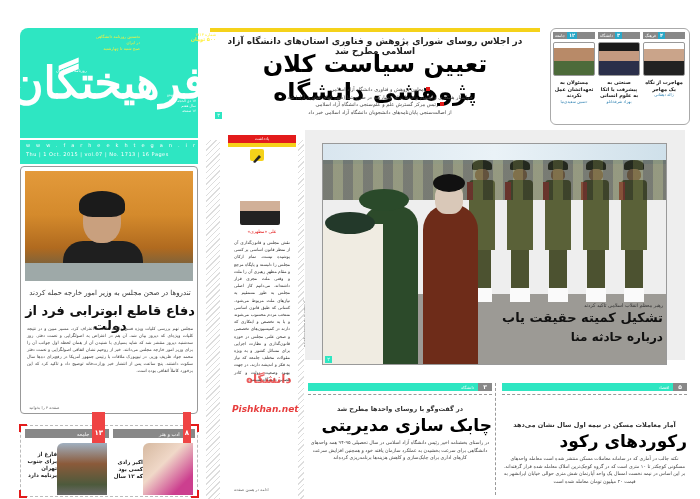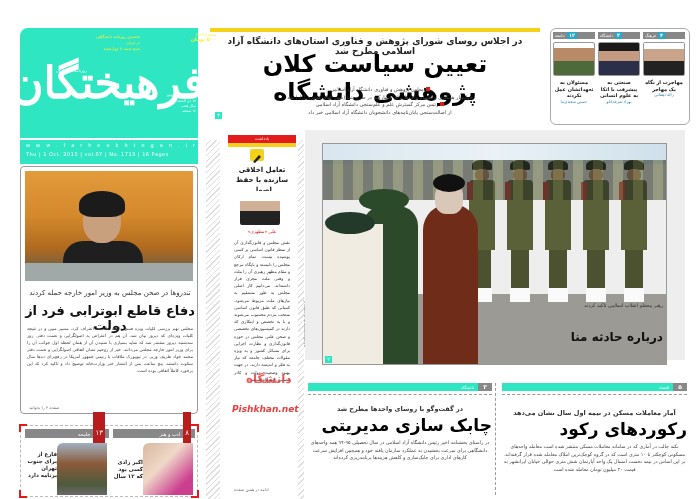--- a/index.html
+++ b/index.html
@@ -27,21 +27,21 @@
   .left-photo .desk { left: 0; top: 92px; width: 168px; height: 18px; background: #9ea9a8; }
   .left-kicker { left: 0; top: 122px; width: 178px; font-size: 7px; color: #333; }
   .left-headline { left: 0; top: 136px; width: 178px; font-size: 13px; font-weight: bold; color: #111; }
   .left-body { left: 6px; top: 158px; width: 166px; font-size: 4.4px; line-height: 7px; color: #444; text-align: justify; direction: rtl; }
   .left-cont { left: 8px; top: 238px; font-size: 4px; color: #666; direction: rtl; }
 
   
   .bottom-left { left: 20px; top: 425px; width: 178px; height: 72px; border: 1px dashed #bbb; }
   .corner { width: 8px; height: 8px; border-color: #e31b1b; border-style: solid; }
   .bl-tab { height: 9px; background: #888; color: #fff; font-size: 5px; padding: 1px 4px; direction: rtl; text-align: right; display: flex; align-items: center; gap: 3px; }
-  .bl-num { background: #b91c1c; color: #fff; font-size: 7px; font-weight: normal; padding: 17px 2px; line-height: 9px; }
+  .bl-num { background: #ef4444; color: #fff; font-size: 7px; font-weight: bold; padding: 17px 2px; line-height: 9px; }
   .bl-photo1 { background: linear-gradient(135deg, #d6b9a0, #f0d8c8 40%, #cc3f8f 80%); border-radius: 6px 0 0 0; }
   .bl-photo2 { background: linear-gradient(180deg, #a0b0c0 0%, #8b5a3a 40%, #4d5a3c 80%, #6b6b6b 100%); border-radius: 6px 0 0 0; }
   .bl-caption { font-size: 5.5px; font-weight: bold; direction: rtl; text-align: right; line-height: 7px; color: #222; }
 
   
   .hatch { background: repeating-linear-gradient(135deg, #fff 0 3px, #ddd 3px 4px); }
 
   
   .top-yellow { left: 210px; top: 28px; width: 330px; height: 4px; background: #f5d21a; }
   .top-kicker { left: 210px; top: 36px; width: 330px; font-size: 9px; font-weight: bold; color: #222; }
@@ -215,21 +215,20 @@
 </div>
 
 <div class="abs ed-col">
   <div class="abs ed-banner">یادداشت</div>
   <div class="abs ed-yellow"></div>
   <div class="abs ed-pen">
     <svg width="14" height="12" viewBox="0 0 14 12">
         <path d="M3 10 L9 3 L11 5 L5 11 Z" fill="#222"></path>
       </svg>
   </div>
-  <div class="abs ed-title rtl">تعامل اخلاقی سازنده با حفظ اصول</div>
   <div class="abs ed-photo"></div>
   <div class="abs ed-author rtl">علی «مطهری»</div>
   <div class="abs ed-body">نقش مجلس و قانون‌گذاری آن از منظر قانون اساسی بر کسی پوشیده نیست. تمام ارکان مجلس را دلبسته و پایگاه مرجع و مقام مطهرِ رهبری آن را ملت و وقتی ملت مجری قرار داشته‌اند. می‌دانیم کار اصلی مجلس به طور مستقیم به نیازهای ملت مربوط می‌شود. کسانی که طبق قانون اساسی منتخب مردم محسوب می‌شوند و با به تخصص و ابتکاری که دارند در کمیسیون‌های تخصصی و صحن علنی مجلس در حوزه قانون‌گذاری و نظارت اجرایی برای مسائل کشور و به ویژه مقولات مختلف جامعه که نیاز به فکر و اندیشه دارند، در جهت بهبود وضعیت دولت و کادر فضایی دانشگاه هستند.</div>
   <div class="abs" style="left:6px;top:352px;font-size:4px;color:#666;direction:rtl;">ادامه در همین صفحه</div>
 </div>
 <div class="abs ed-side-label" style="left:303px;top:300px;">یادداشت در farheekhtegan.ir</div>
 
 <div class="abs main-photo-frame"></div>
 <div class="abs main-photo">
   <div class="abs sky"></div>
@@ -276,20 +275,21 @@
     </div>
   <div class="abs" style="left:0;top:16px;width:345px;height:40px;background:repeating-linear-gradient(90deg,#2a2f22 0 10px,#5a6138 10px 20px);opacity:0.6;"></div>
   <div class="abs officer2"></div>
   <div class="abs officer2-hat"></div>
   <div class="abs officer1"></div>
   <div class="abs officer1-hat"></div>
   <div class="abs leader-robe"></div>
   <div class="abs leader-head"></div>
   <div class="abs leader-turban"></div>
   <div class="abs photo-kicker">رهبر معظم انقلاب اسلامی تاکید کردند</div>
+  <div class="abs photo-headline">تشکیل کمیته حقیقت یاب</div>
   <div class="abs photo-sub">درباره حادثه منا</div>
   <div class="abs page-ref photo-page">۲</div>
 </div>
 
 <div class="abs" style="left:308px;top:383px;width:184px;height:112px;">
   <div class="sec-bar">
     <span class="lbl">دانشگاه</span>
     <span class="num">۳</span>
   </div>
   <div class="dash-line" style="margin-top:3px;"></div>
@@ -298,19 +298,19 @@
   <div class="story-body" style="margin-top:4px;">در راستای بخشنامه اخیر رئیس دانشگاه آزاد اسلامی در سال تحصیلی ۹۵-۹۴ همه واحدهای دانشگاهی برای سرعت بخشیدن به عملکرد سازمان یافته خود و همچنین افزایش سرعت کارهای اداری برای چابک‌سازی و کاهش هزینه‌ها برنامه‌ریزی کرده‌اند</div>
 </div>
 <div class="abs" style="left:495px;top:383px;width:1px;height:112px;border-left:1px dashed #999;"></div>
 
 <div class="abs" style="left:502px;top:383px;width:185px;height:112px;">
   <div class="sec-bar">
     <span class="lbl">اقتصاد</span>
     <span class="num">۵</span>
   </div>
   <div class="dash-line" style="margin-top:3px;"></div>
-  <div class="story-kicker" style="margin-top:14px;">آمار معاملات مسکن در نیمه اول سال نشان می‌دهد</div>
+  <div class="story-kicker" style="margin-top:26px;">آمار معاملات مسکن در نیمه اول سال نشان می‌دهد</div>
   <div class="story-headline" style="margin-top:2px;">رکوردهای رکود</div>
   <div class="story-body" style="margin-top:4px;">نکته جالب در آماری که در سامانه معاملات مسکن منتشر شده است معامله واحدهای مسکونی کوچکتر تا ۱۰ متری است که در گروه کوچک‌ترین املاک معامله شده قرار گرفته‌اند. بر این اساس در نیمه نخست امسال یک واحد آپارتمان شش متری حوالی خیابان ایرانشهر به قیمت ۲۰ میلیون تومان معامله شده است</div>
 </div>
 
 <div class="abs watermark-logo">دانشگاه</div>
 <div class="abs watermark">Pishkhan.net</div>
 
 </body></html>

